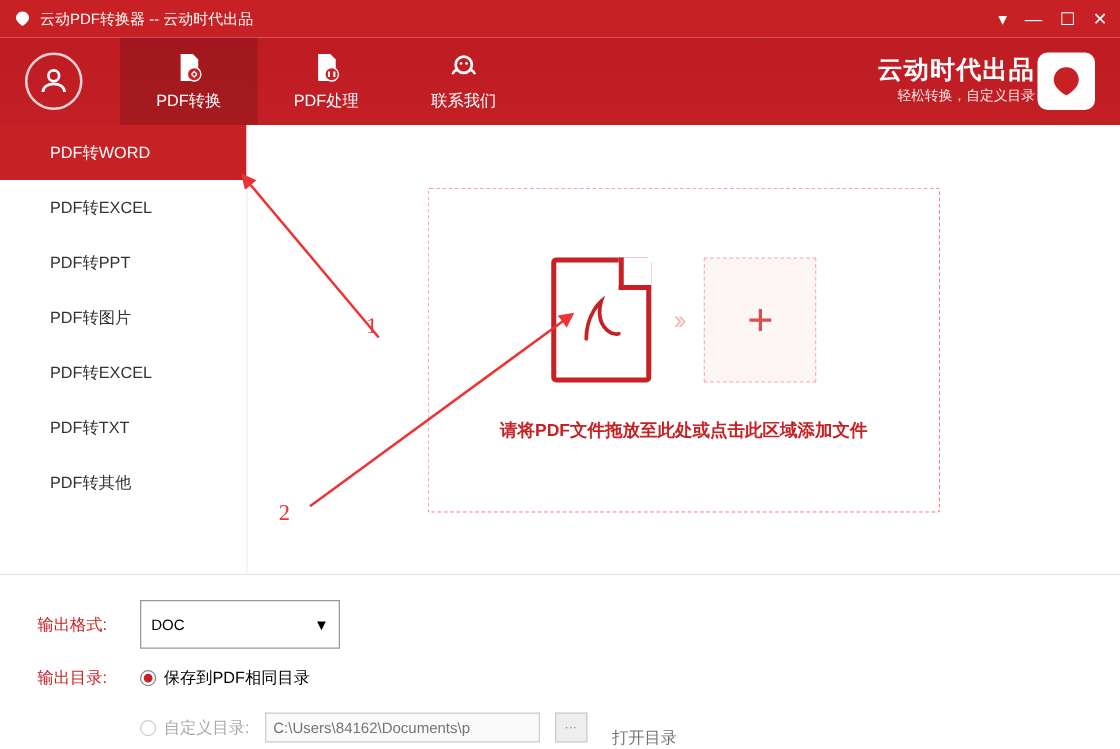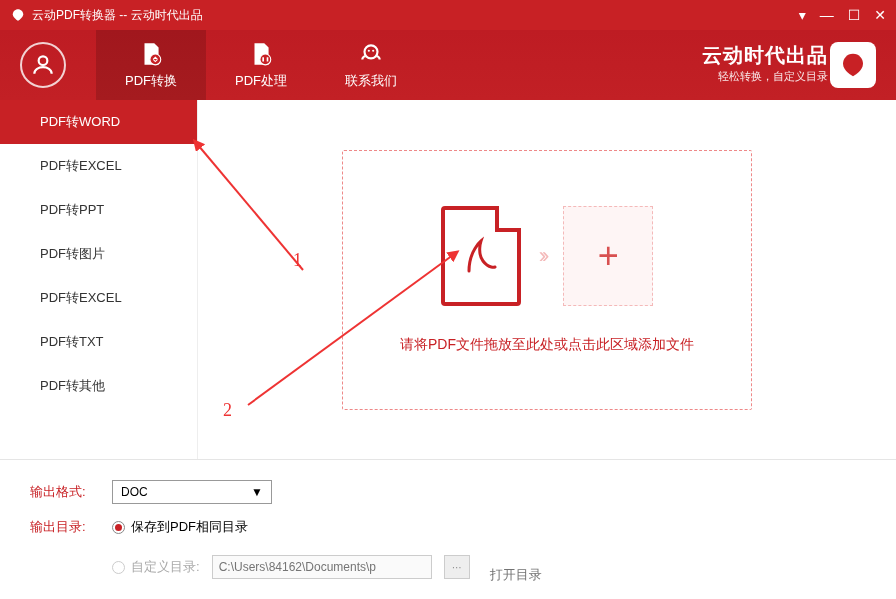--- a/index.html
+++ b/index.html
@@ -29,26 +29,26 @@
 .side-item.active { background: #c82125; color: #fff; }
 
 .main { flex: 1; position: relative; padding: 40px; }
 .dropzone { margin: 10px auto 0; width: 410px; height: 260px; border: 1px dashed #e88; border-radius: 2px; display: flex; flex-direction: column; align-items: center; justify-content: center; cursor: pointer; }
 .drop-row { display: flex; align-items: center; gap: 18px; }
 .pdf-doc { width: 80px; height: 100px; border: 4px solid #c82125; border-radius: 4px; position: relative; display: flex; align-items: center; justify-content: center; }
 .pdf-doc::before { content: ""; position: absolute; top: -4px; right: -4px; width: 22px; height: 22px; background: #fff; border-left: 4px solid #c82125; border-bottom: 4px solid #c82125; }
 .arrows { color: #f4b9b9; font-size: 22px; letter-spacing: -4px; }
 .plus-box { width: 90px; height: 100px; border: 1px dashed #f4b9b9; background: #fef5f5; display: flex; align-items: center; justify-content: center; }
 .plus { color: #d85050; font-size: 36px; font-weight: 200; }
-.drop-text { margin-top: 30px; color: #c82125; font-size: 14px; font-weight: normal; }
+.drop-text { margin-top: 30px; color: #c82125; font-size: 14px; font-weight: bold; }
 
 .footer { position: absolute; bottom: 0; left: 0; right: 0; height: 140px; border-top: 1px solid #e5e5e5; padding: 20px 30px 10px; font-size: 13px; }
 .footer-row { display: flex; align-items: center; margin-bottom: 14px; gap: 12px; }
 .footer-label { color: #c82125; width: 70px; }
-.select { width: 160px; height: 24px; border: 1px solid #999; padding: 0 8px; display: flex; align-items: center; justify-content: space-between; cursor: pointer; font-size: 12px; }
+.select { width: 160px; height: 39px; border: 1px solid #999; padding: 0 8px; display: flex; align-items: center; justify-content: space-between; cursor: pointer; font-size: 12px; }
 .radio-wrap { display: flex; align-items: center; gap: 6px; cursor: pointer; }
 .radio { width: 13px; height: 13px; border-radius: 50%; border: 1px solid #888; display: flex; align-items: center; justify-content: center; }
 .radio.checked::after { content: ""; width: 7px; height: 7px; border-radius: 50%; background: #c82125; }
 .radio.disabled { border-color: #ccc; }
 .path-input { width: 220px; height: 24px; border: 1px solid #ccc; padding: 0 6px; color: #bbb; font-size: 12px; background: #fafafa; }
 .browse-btn { width: 26px; height: 24px; border: 1px solid #ccc; background: #eee; color: #888; display: flex; align-items: center; justify-content: center; font-size: 10px; cursor: pointer; }
 .open-link { color: #737373; cursor: pointer; margin-left: 8px; margin-top: 16px; }
 .dim { color: #aaa; }
 
 .annot-arrow { position: absolute; pointer-events: none; }

